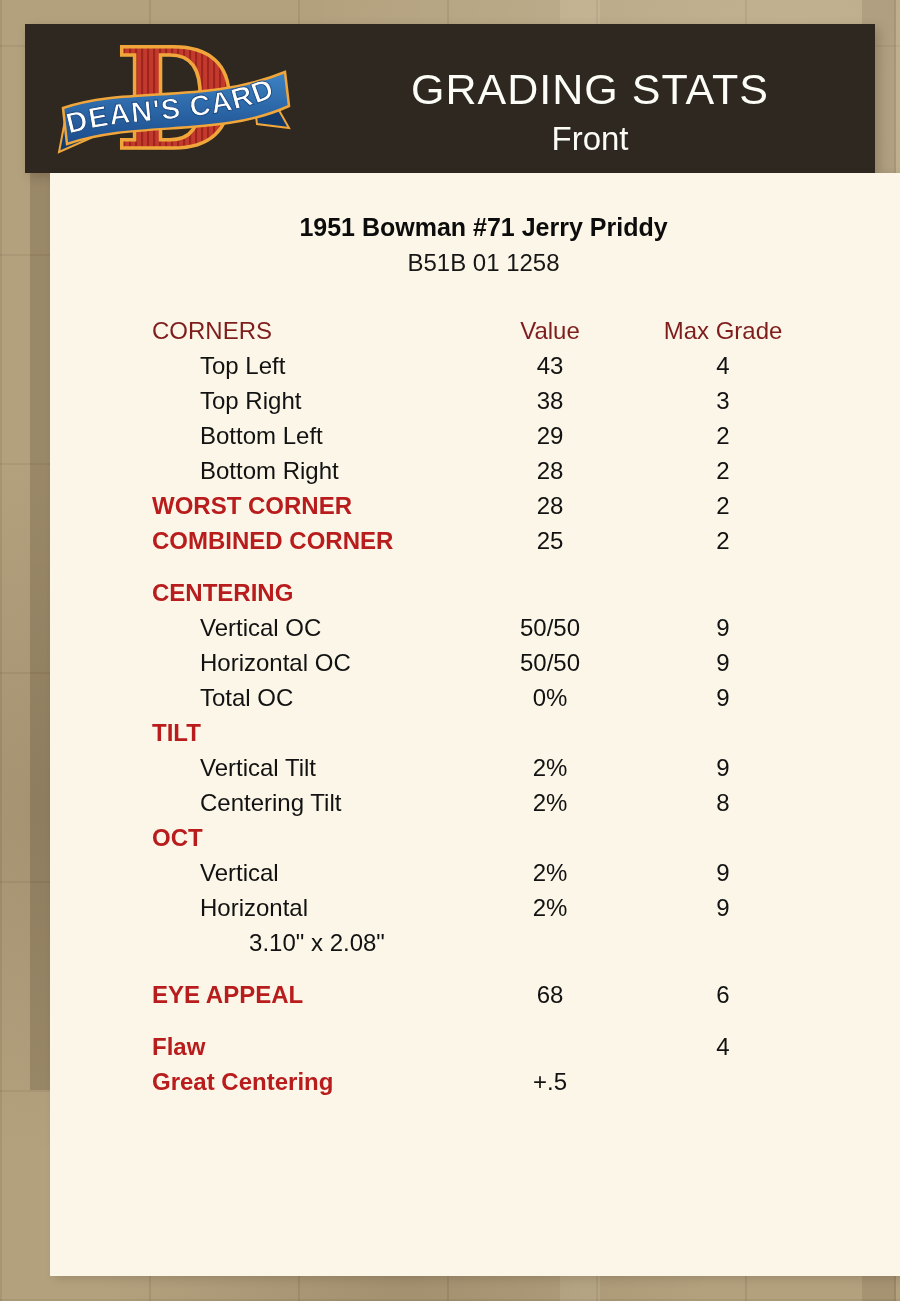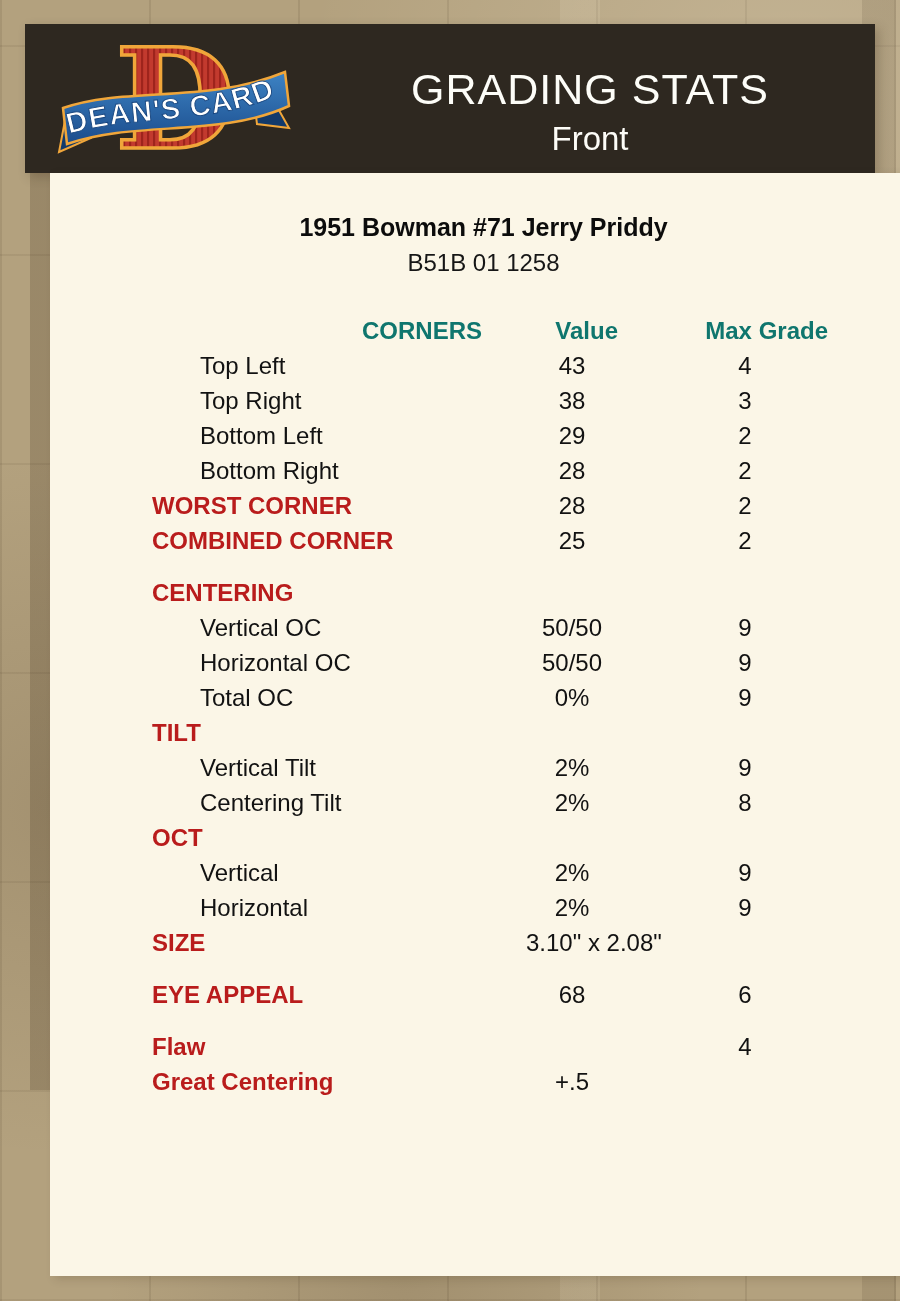--- a/index.html
+++ b/index.html
@@ -49,24 +49,24 @@
 
   
   .grading-table{margin-top:32px;}
   .row{
     display:grid;grid-template-columns:330px 136px 210px;
     padding-left:102px;height:35px;align-items:center;
     font-size:24px;color:#121212;
   }
   .row.gap{margin-top:17px;}
   .c-label{text-align:left;white-space:nowrap;}
-  .c-value,.c-max{text-align:center;white-space:nowrap;margin-left:44px;}
+  .c-value,.c-max{text-align:center;white-space:nowrap;}
   .row.indent .c-label{padding-left:48px;}
   .row.bold .c-label{font-weight:bold;color:#b91c1c;}
-  .row.hdr .c-label,.row.hdr .c-value,.row.hdr .c-max{font-weight:bold;color:#0f766e;text-align:right;}
+  .row.hdr .c-label,.row.hdr .c-value,.row.hdr .c-max{font-weight:normal;color:#7f1d1d;}
 
   
   .final-grade{
     margin:34px auto 0 auto;width:494px;height:58px;box-sizing:border-box;
     background:#9a2427;border:4px solid #ffffff;border-radius:18px;
     box-shadow:6px 6px 3px rgba(122,110,88,0.55);
     display:flex;align-items:center;justify-content:space-between;
     padding:0 62px 0 46px;cursor:default;
   }
   .final-grade .fg-label,.final-grade .fg-value{
@@ -194,21 +194,20 @@
           <div class="c-label">Vertical</div>
           <div class="c-value">2%</div>
           <div class="c-max">9</div>
         </div>
         <div class="row indent">
           <div class="c-label">Horizontal</div>
           <div class="c-value">2%</div>
           <div class="c-max">9</div>
         </div>
         <div class="row bold">
-          <div class="c-label">SIZE</div>
           <div class="c-value">3.10" x 2.08"</div>
           <div class="c-max"></div>
         </div>
         <div class="row bold gap">
           <div class="c-label">EYE APPEAL</div>
           <div class="c-value">68</div>
           <div class="c-max">6</div>
         </div>
         <div class="row bold gap">
           <div class="c-label">Flaw</div>

